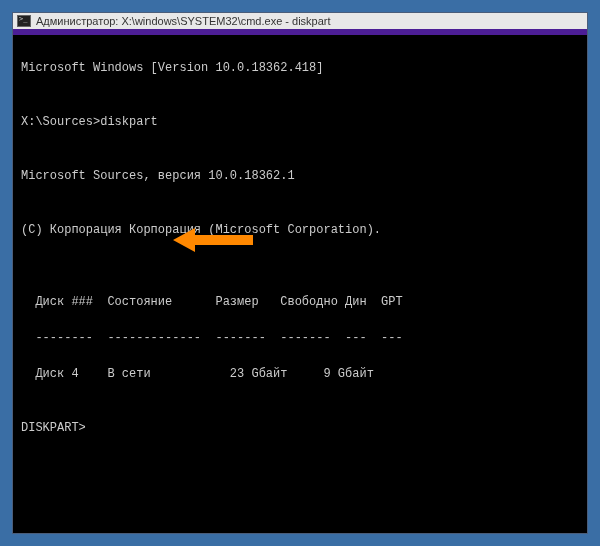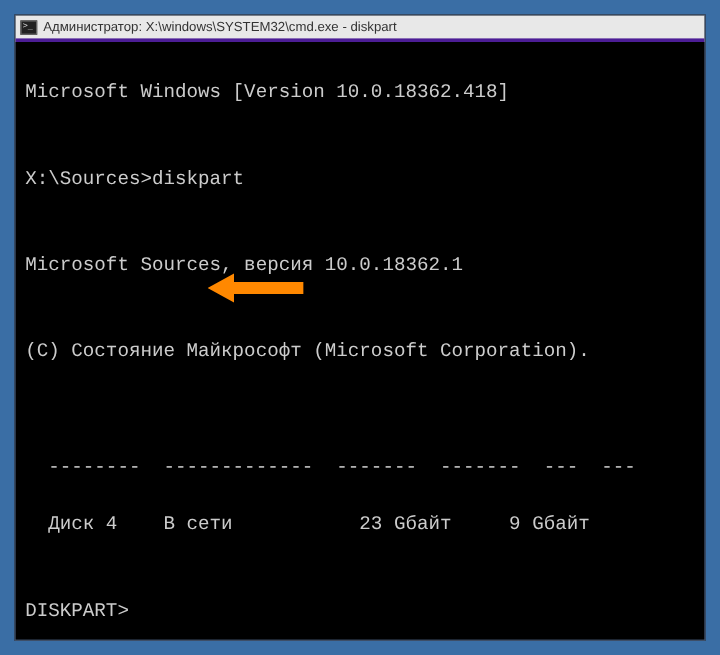--- a/index.html
+++ b/index.html
@@ -14,21 +14,21 @@
     .window {
       background: #000;
       border: 1px solid #4a5d7a;
       width: 100%;
       height: 100%;
       position: relative;
     }
     .title-bar {
       background: #e8e8e8;
       height: 22px;
-      border-bottom: 3px solid #4c1d95;
+      border-bottom: 6px solid #4c1d95;
       display: flex;
       align-items: center;
       padding: 0 4px;
       font-family: 'Segoe UI', Tahoma, sans-serif;
       font-size: 11px;
       color: #333;
     }
     .title-icon {
       width: 14px;
       height: 12px;
@@ -42,21 +42,21 @@
       color: #ccc;
       font-size: 7px;
       position: absolute;
       top: -1px;
       left: 1px;
       font-family: monospace;
     }
     .terminal-body {
       padding: 6px 8px;
       color: #cccccc;
-      font-size: 16px;
+      font-size: 12px;
       line-height: 1.5;
       white-space: pre;
       position: relative;
       height: calc(100% - 22px);
       overflow: hidden;
     }
     .line { display: block; }
     .arrow {
       position: absolute;
       left: 160px;
@@ -72,23 +72,24 @@
     <span class="title-icon"></span>
     <span>Администратор: X:\windows\SYSTEM32\cmd.exe - diskpart</span>
   </div>
   <div class="terminal-body">
 <span class="line">Microsoft Windows [Version 10.0.18362.418]</span>
 <span class="line"></span>
 <span class="line">X:\Sources&gt;diskpart</span>
 <span class="line"></span>
 <span class="line">Microsoft Sources, версия 10.0.18362.1</span>
 <span class="line"></span>
-<span class="line">(C) Состояние Майкрософт (Microsoft Corporation).</span>
+<span class="line">(C) Корпорация Корпорация (Microsoft Corporation).</span>
 <span class="line"></span>
 <span class="line"></span>
+<span class="line">  Диск ###  Состояние      Размер   Свободно Дин  GPT</span>
 <span class="line">  --------  -------------  -------  -------  ---  ---</span>
 <span class="line">  Диск 4    В сети           23 Gбайт     9 Gбайт</span>
 <span class="line"></span>
 <span class="line">DISKPART&gt;</span>
     <svg class="arrow" width="80" height="30" viewBox="0 0 80 30">
       <polygon points="0,15 22,3 22,10 80,10 80,20 22,20 22,27" fill="#ff8800"></polygon>
     </svg>
   </div>
 </div>
 

